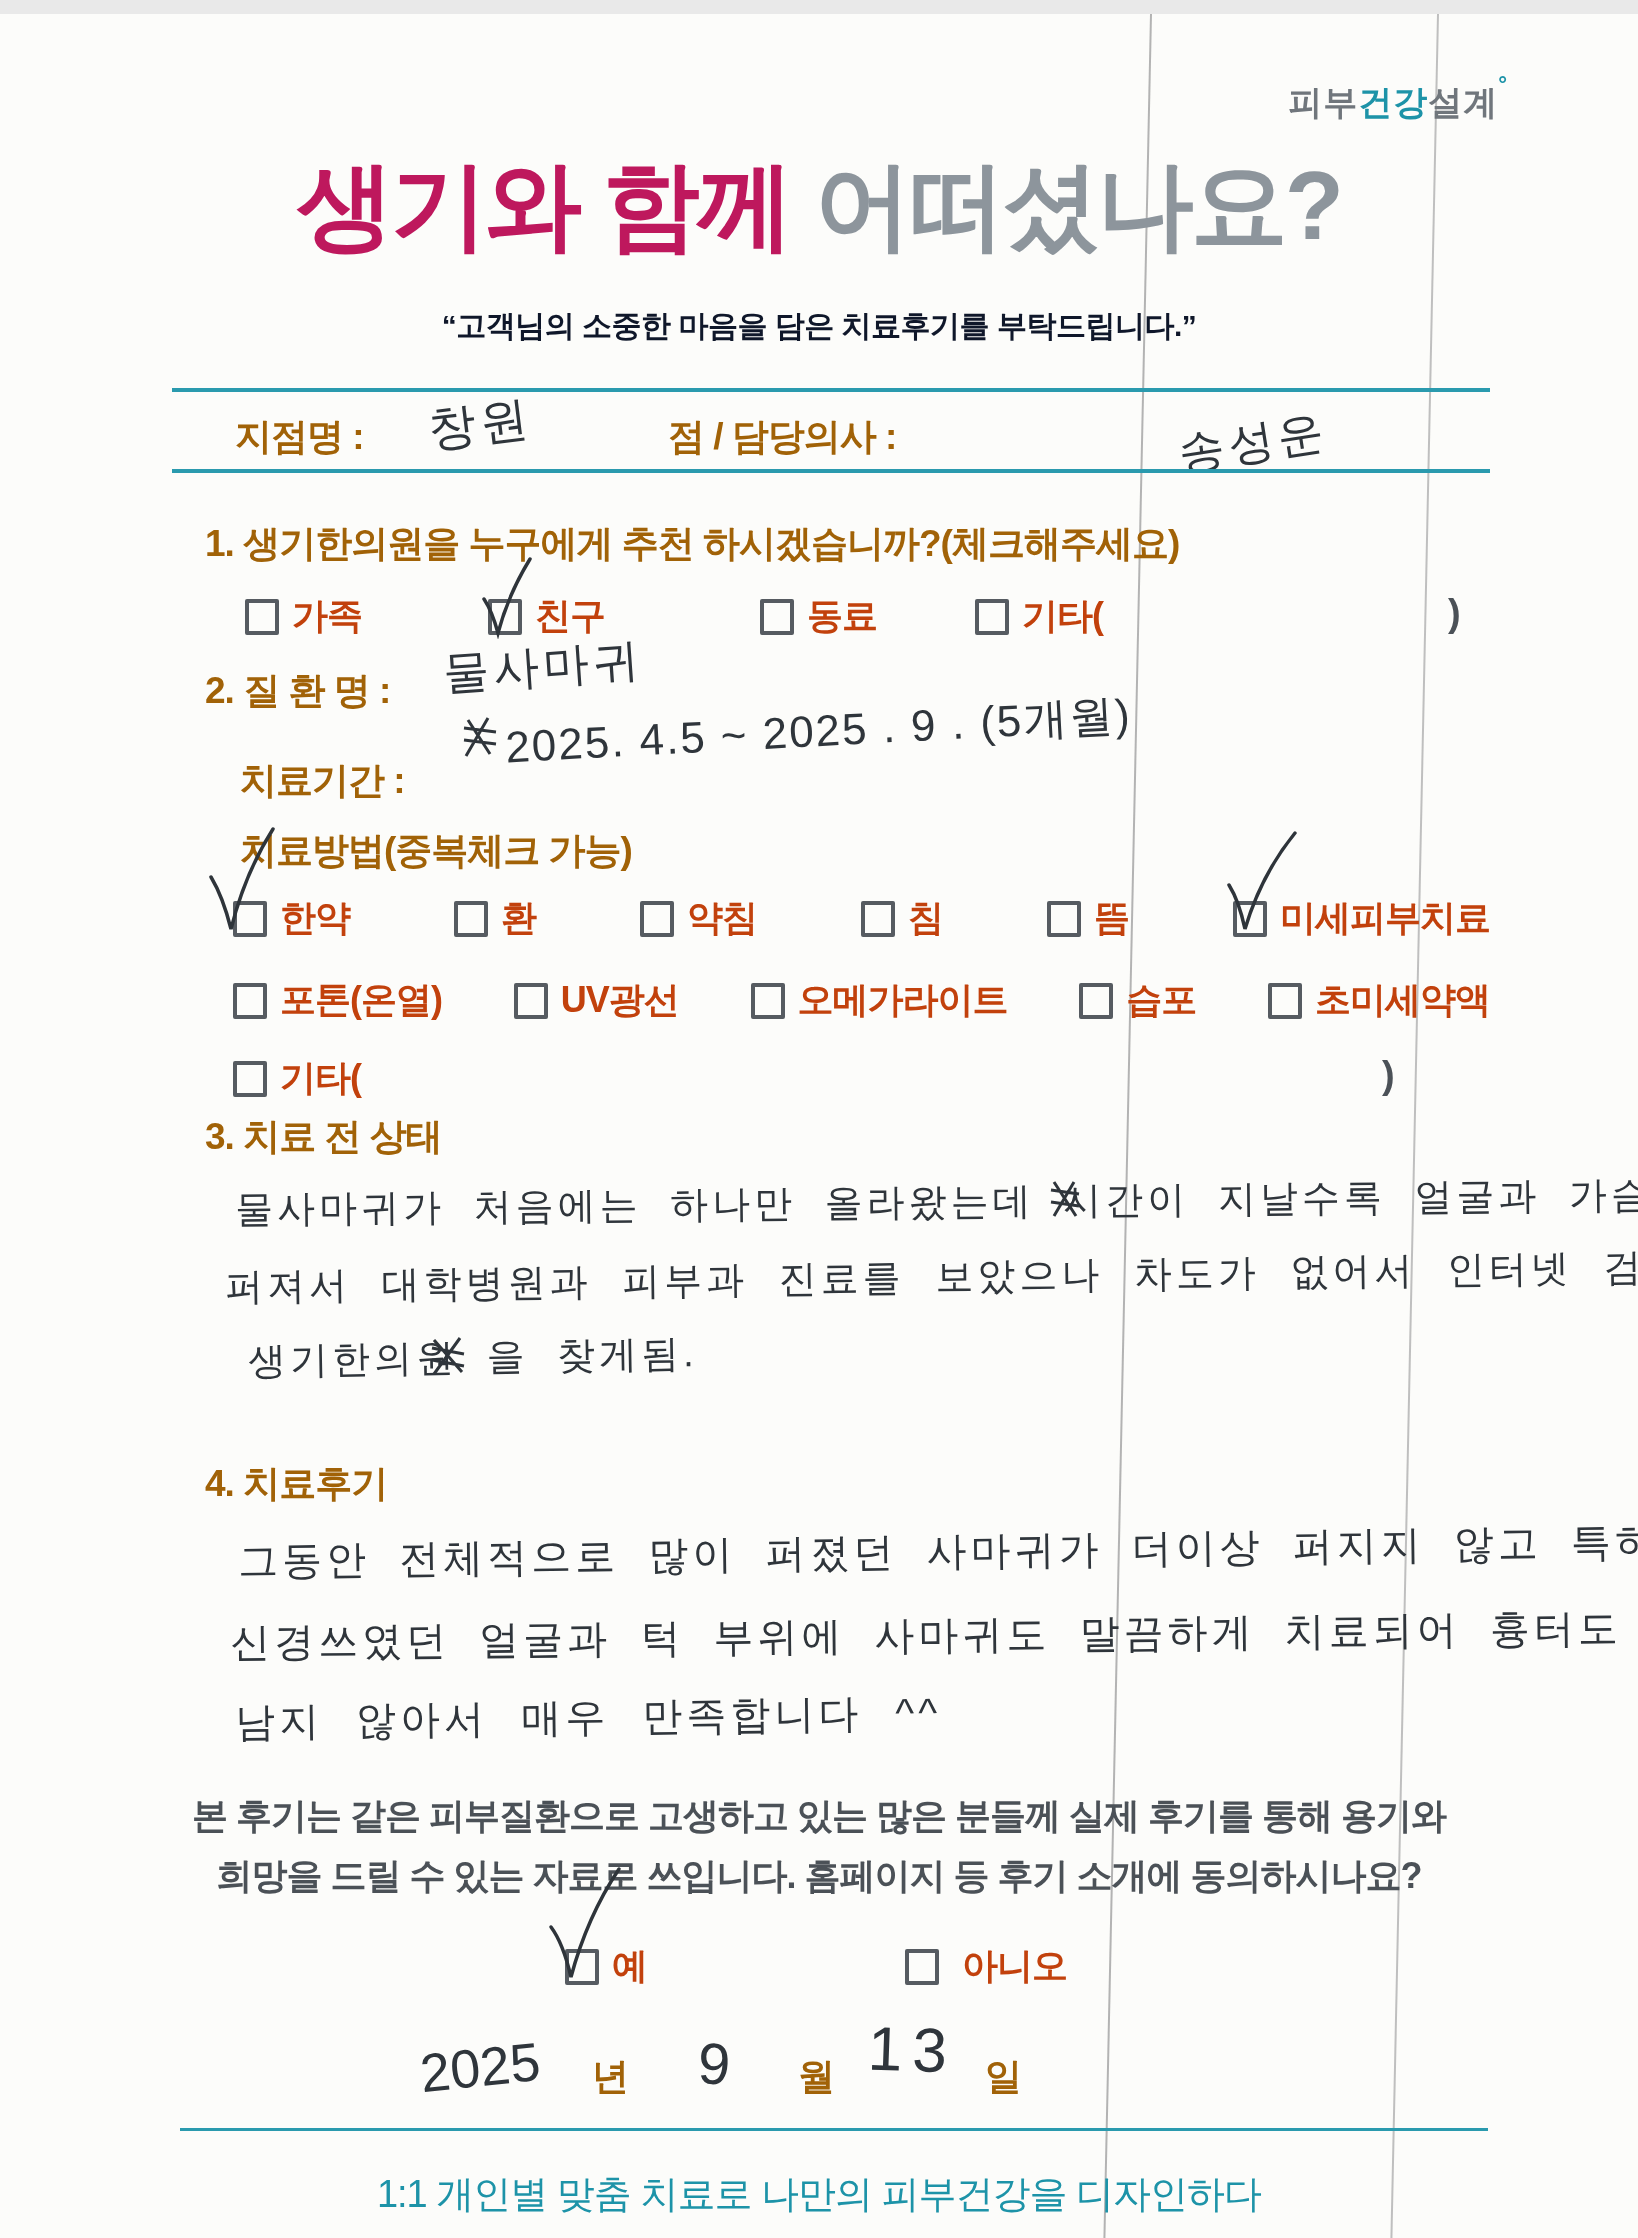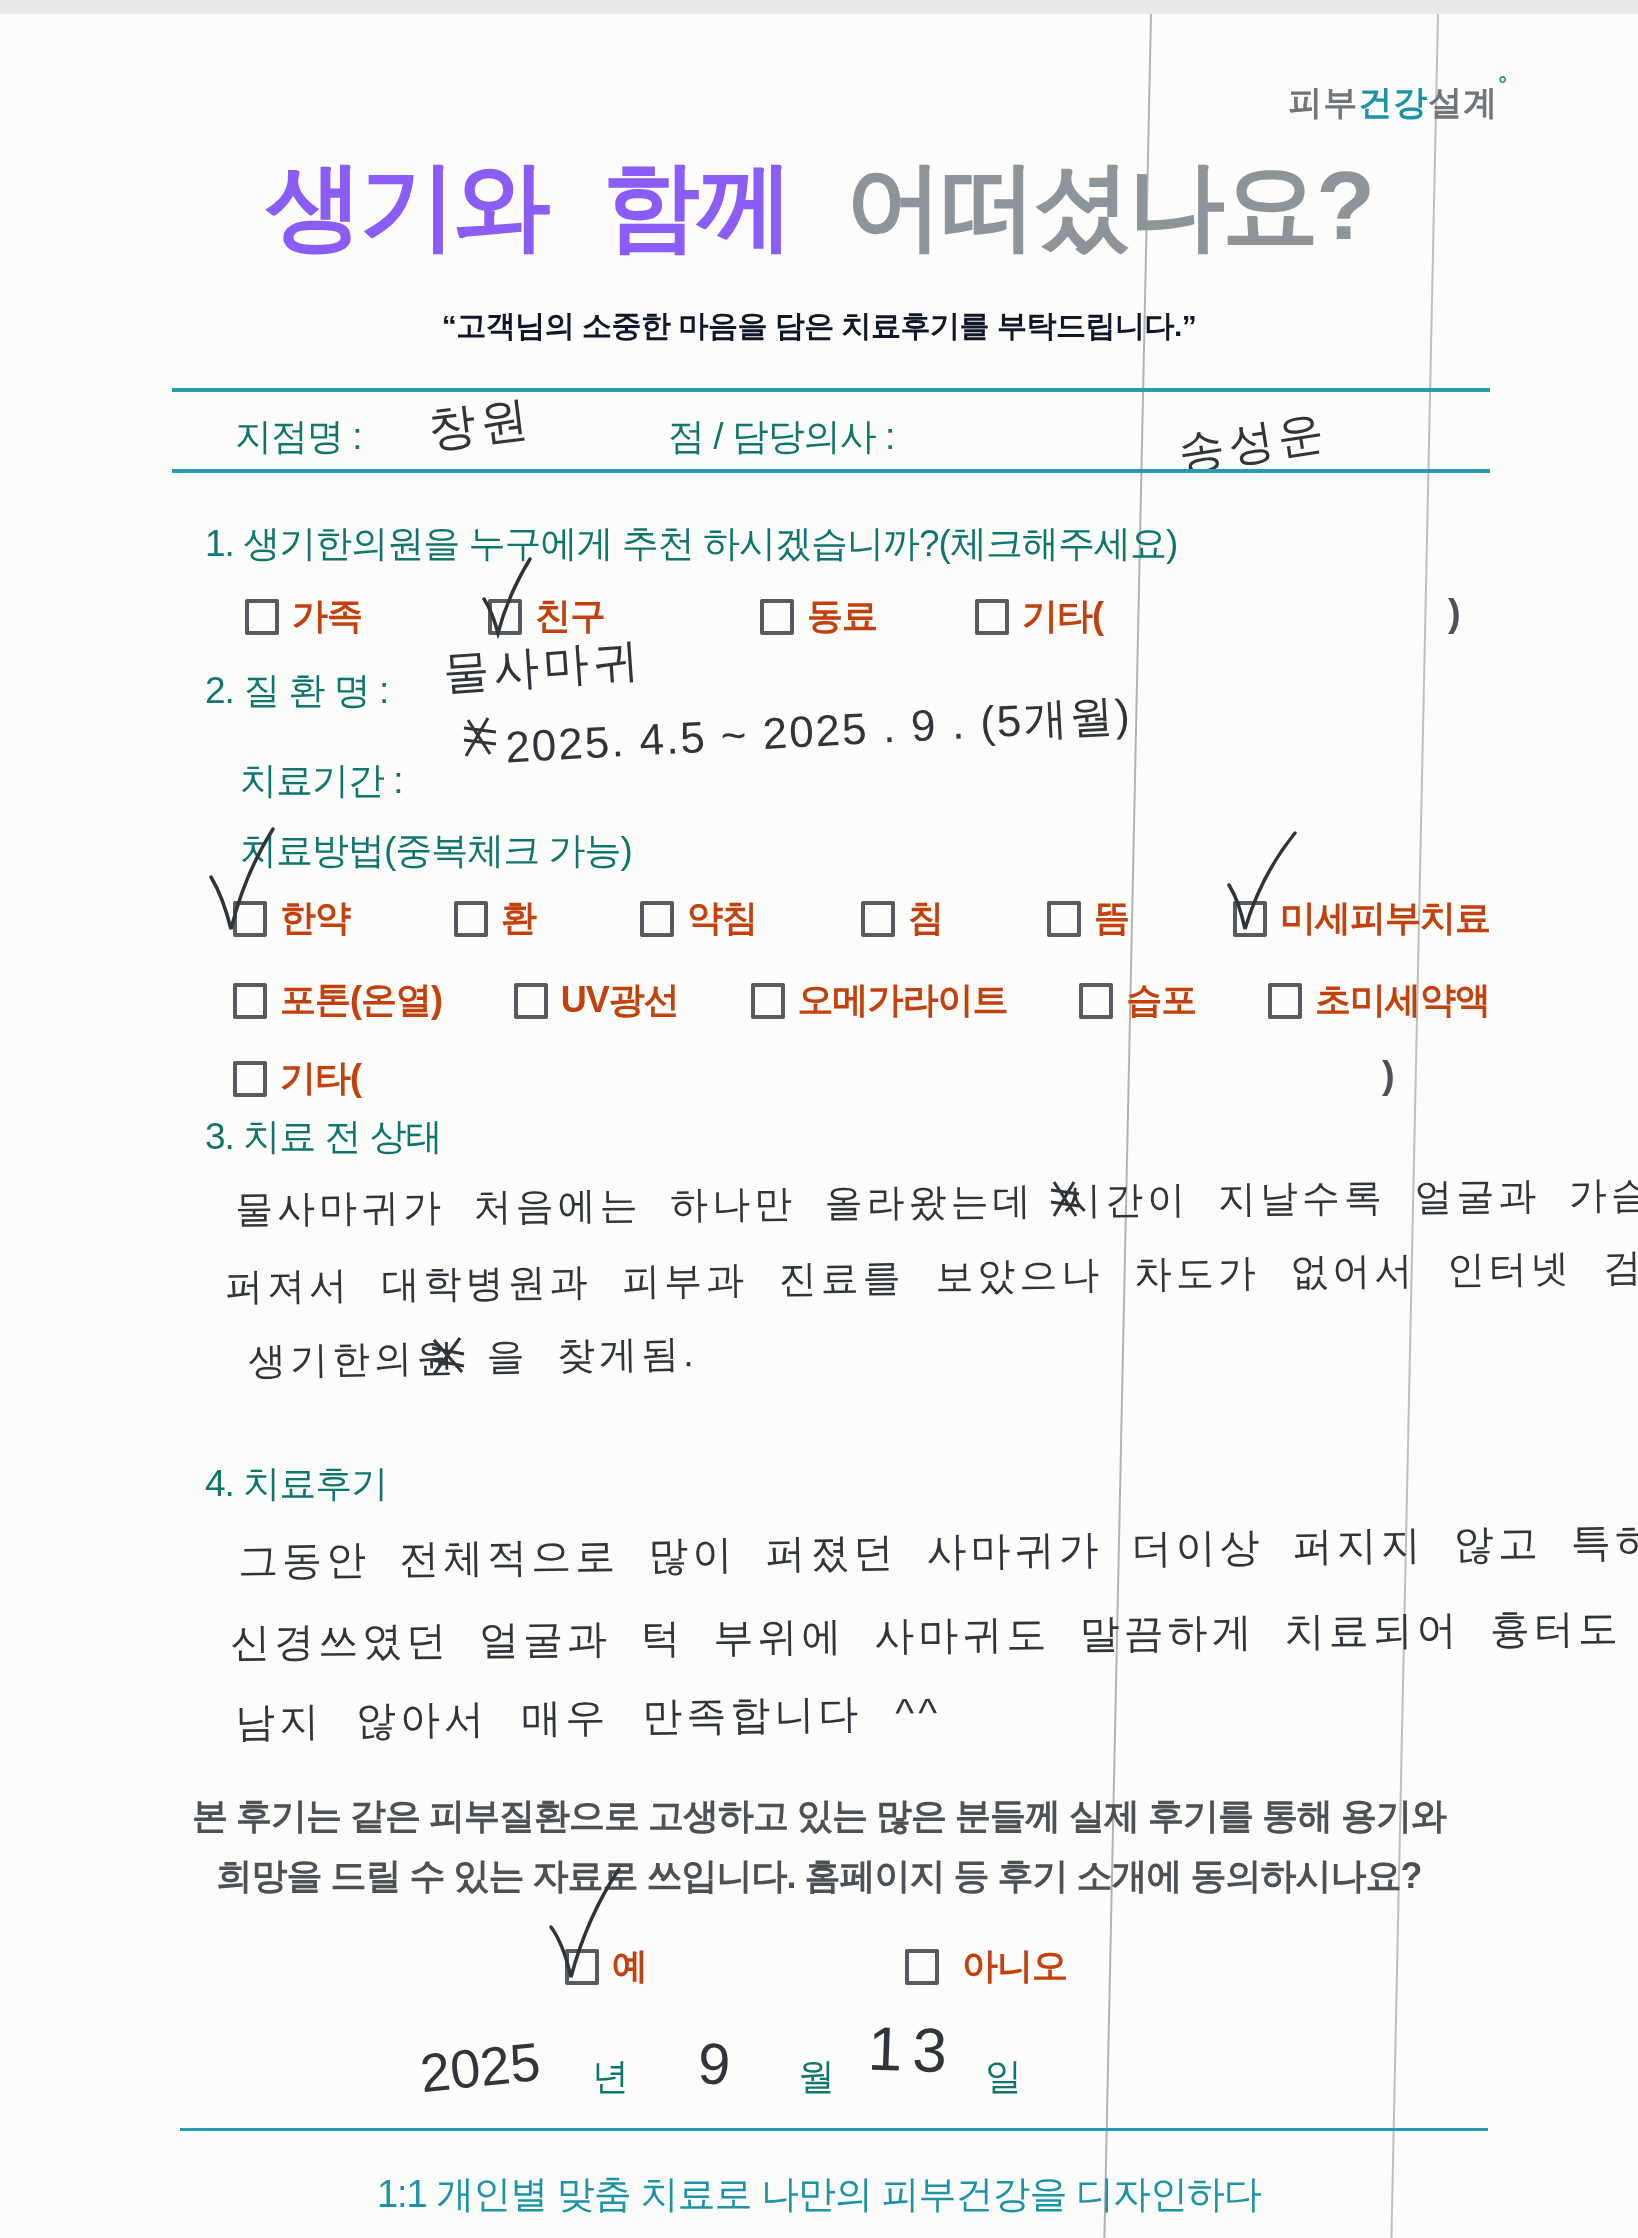--- a/index.html
+++ b/index.html
@@ -12,30 +12,30 @@
   
   .fold{position:absolute;top:0;width:2px;height:2300px;background:#9b9b9b;opacity:.75;transform-origin:top left;transform:rotate(1.2deg);}
   .fold.f1{left:1150px;}
   .fold.f2{left:1437px;background:#ababab;}
   
   .logo{position:absolute;top:58px;right:130px;font-size:34px;letter-spacing:1px;color:#70767c;font-weight:600;}
   .logo .teal{color:#1d93a8;font-weight:800;}
   .logo .deg{color:#1d93a8;font-size:22px;vertical-align:22px;font-weight:800;}
   
   .title{position:absolute;top:128px;left:0;width:100%;text-align:center;font-size:97px;font-weight:800;letter-spacing:-3px;white-space:nowrap;}
-  .title .teal{color:#8b5cf6;font-family:Liberation Mono, monospace;}
+  .title .teal{color:#be185d;}
   .title .gray{color:#8d959c;}
   .subtitle{position:absolute;top:292px;left:0;width:100%;text-align:center;font-size:30px;font-weight:600;color:#0f172a;letter-spacing:-.5px;}
   
   .rule{position:absolute;left:172px;width:1318px;height:4px;background:#2a9aae;}
   .rule.r1{top:374px;}
   .rule.r2{top:455px;}
   .rule.r3{top:2114px;left:180px;width:1308px;height:3px;}
   
-  .lbl{position:absolute;font-weight:400;font-size:37px;color:#0f766e;letter-spacing:-1px;white-space:nowrap;}
+  .lbl{position:absolute;font-weight:700;font-size:37px;color:#a16207;letter-spacing:-1px;white-space:nowrap;}
   
   .hw{position:absolute;color:#2f353b;font-weight:500;white-space:nowrap;letter-spacing:4px;}
   
   .opt{position:absolute;display:flex;align-items:center;white-space:nowrap;}
   .opt .box{position:relative;display:inline-block;width:26px;height:28px;border:4px solid #565b61;border-radius:2px;margin-right:13px;flex:0 0 auto;}
   .opt .txt{font-weight:800;font-size:36px;color:#c2410c;letter-spacing:-1px;}
   .row{position:absolute;left:233px;width:1257px;display:flex;justify-content:space-between;}
   .row .opt{position:static;}
   .check{position:absolute;pointer-events:none;}
   .paren{position:absolute;font-weight:800;font-size:38px;color:#4b5157;}

